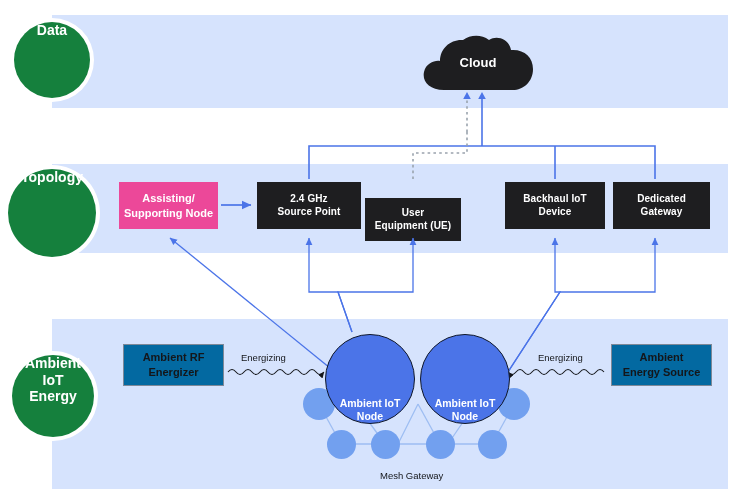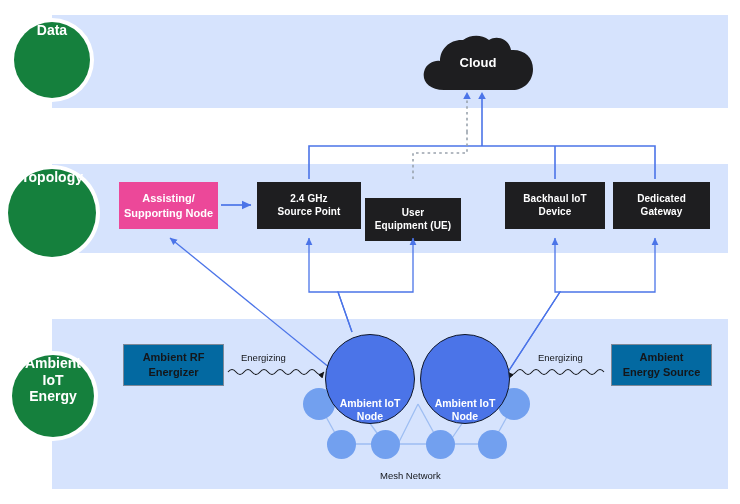--- a/index.html
+++ b/index.html
@@ -242,15 +242,15 @@
   </div>
   <div class="bignode" id="node-right">
     <span>
       <span>Ambient IoT</span><br>
       <span>Node</span>
     </span>
   </div>
 
   <div class="plain-label" style="left:241px;top:352px;">Energizing</div>
   <div class="plain-label" style="left:538px;top:352px;">Energizing</div>
-  <div class="plain-label" style="left:380px;top:470px;">Mesh Network</div>
+  <div class="plain-label" style="left:380px;top:470px;">Mesh Gateway</div>
 
 </div>
 
 </body></html>

